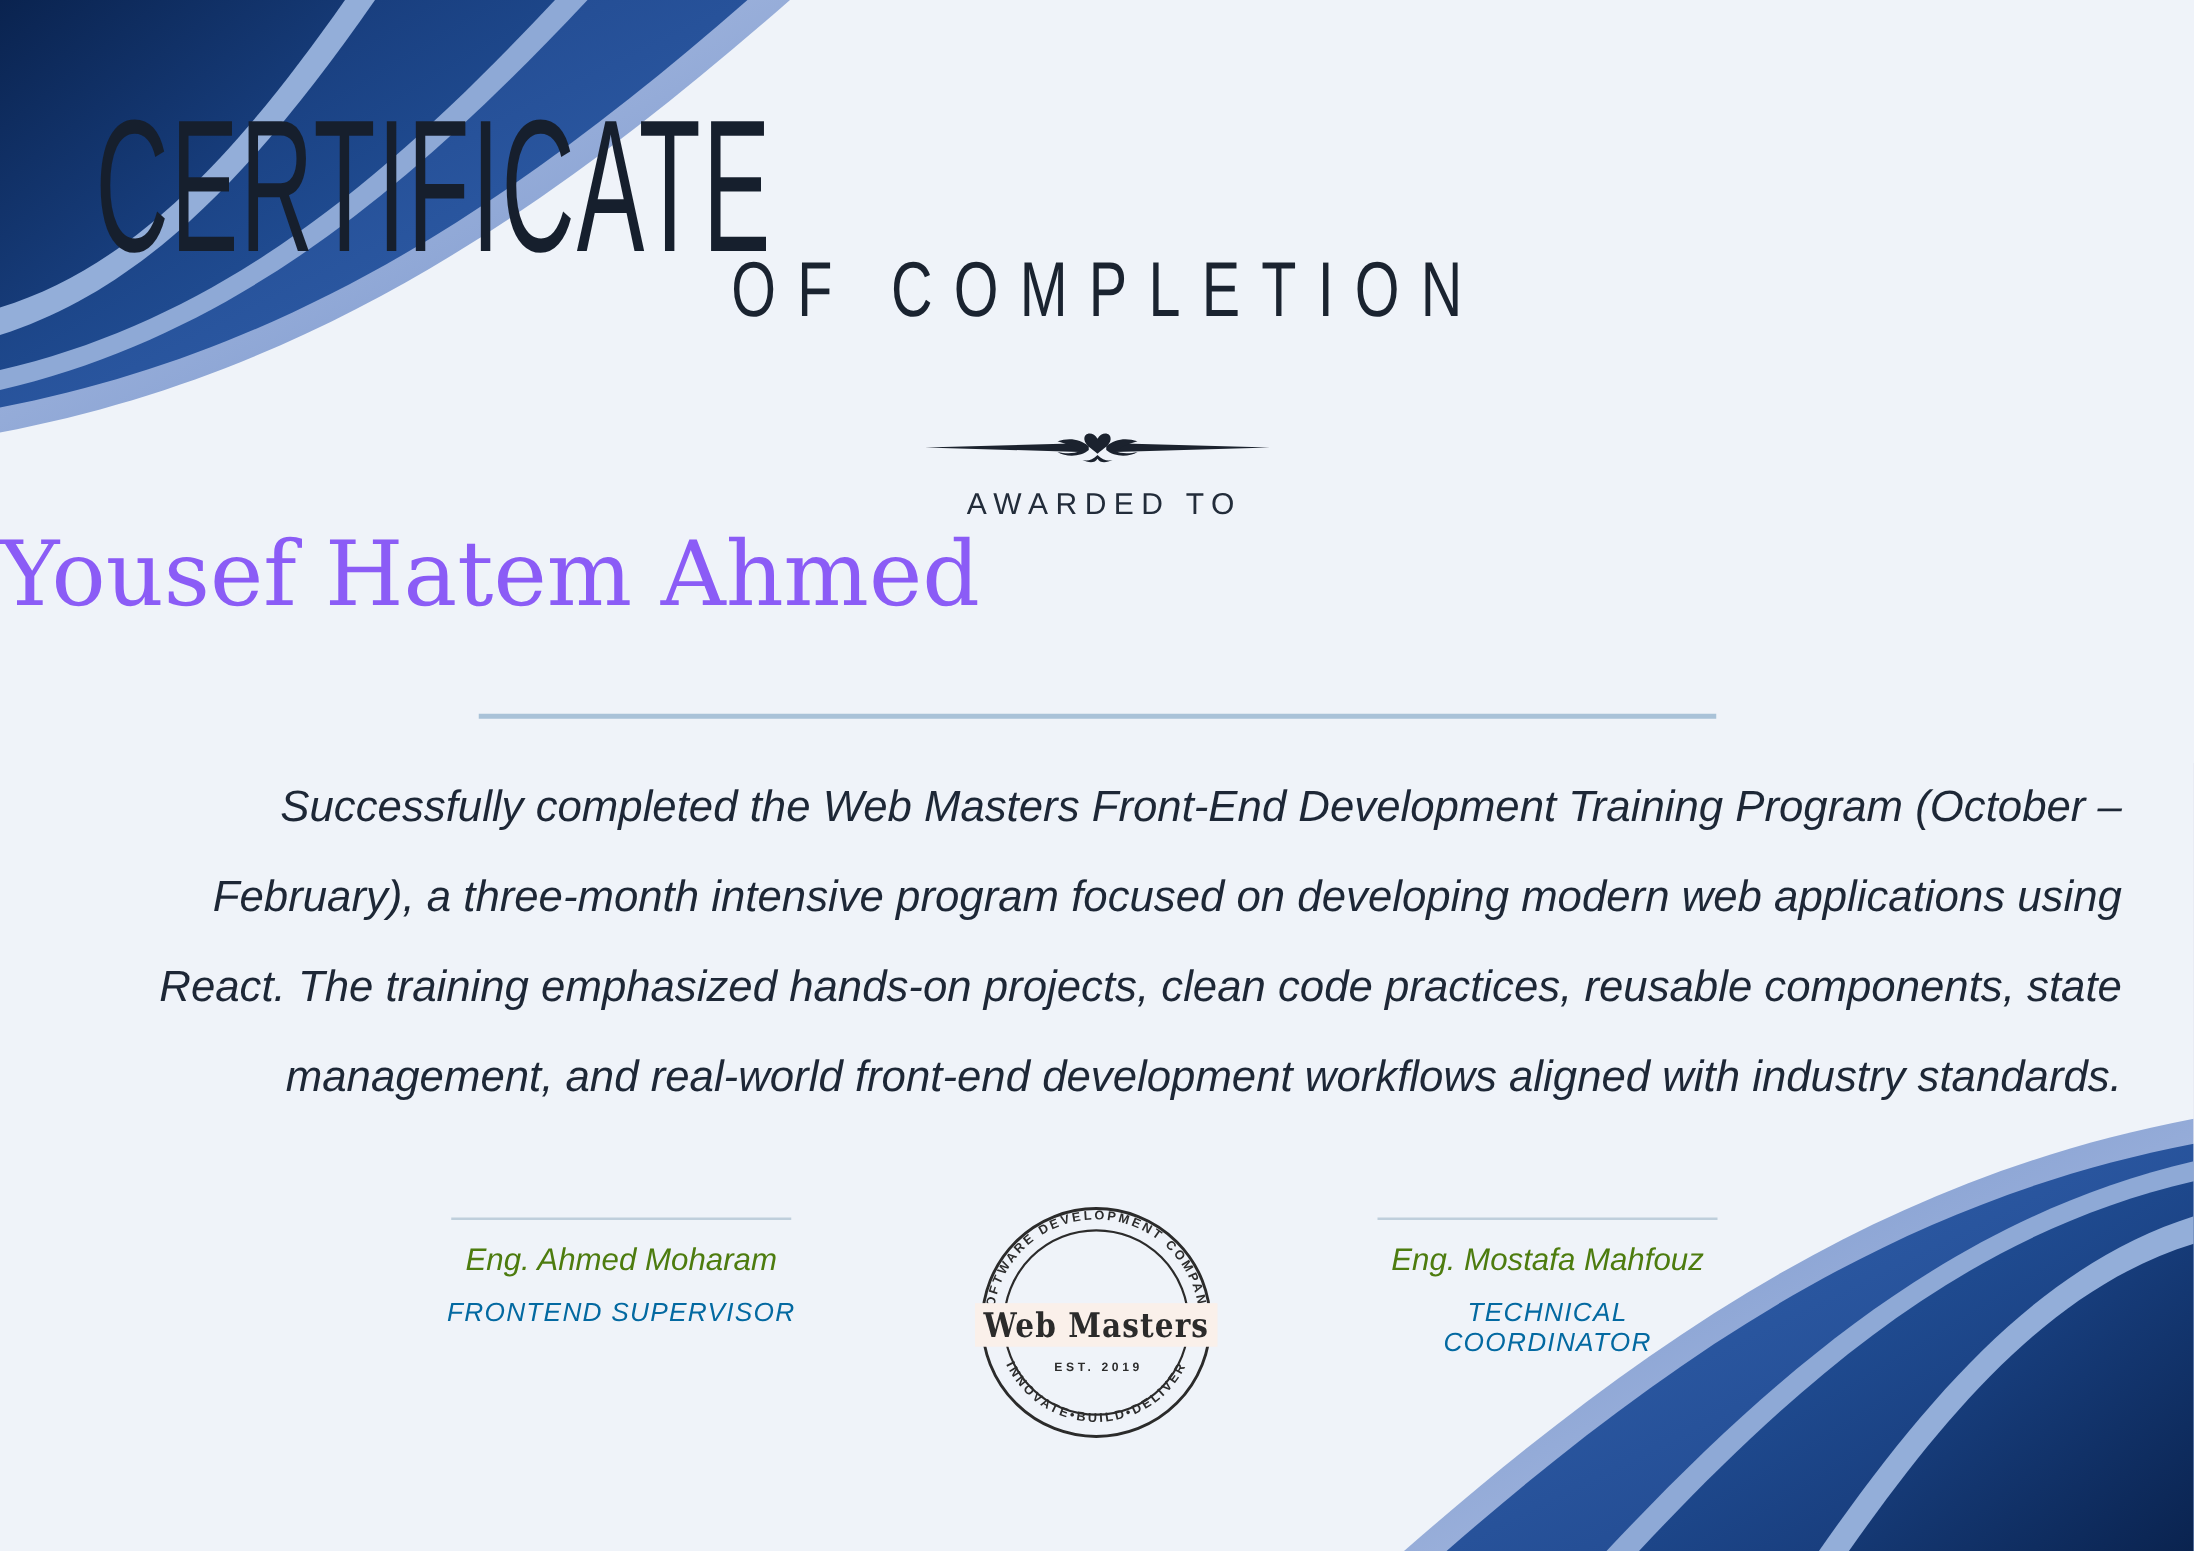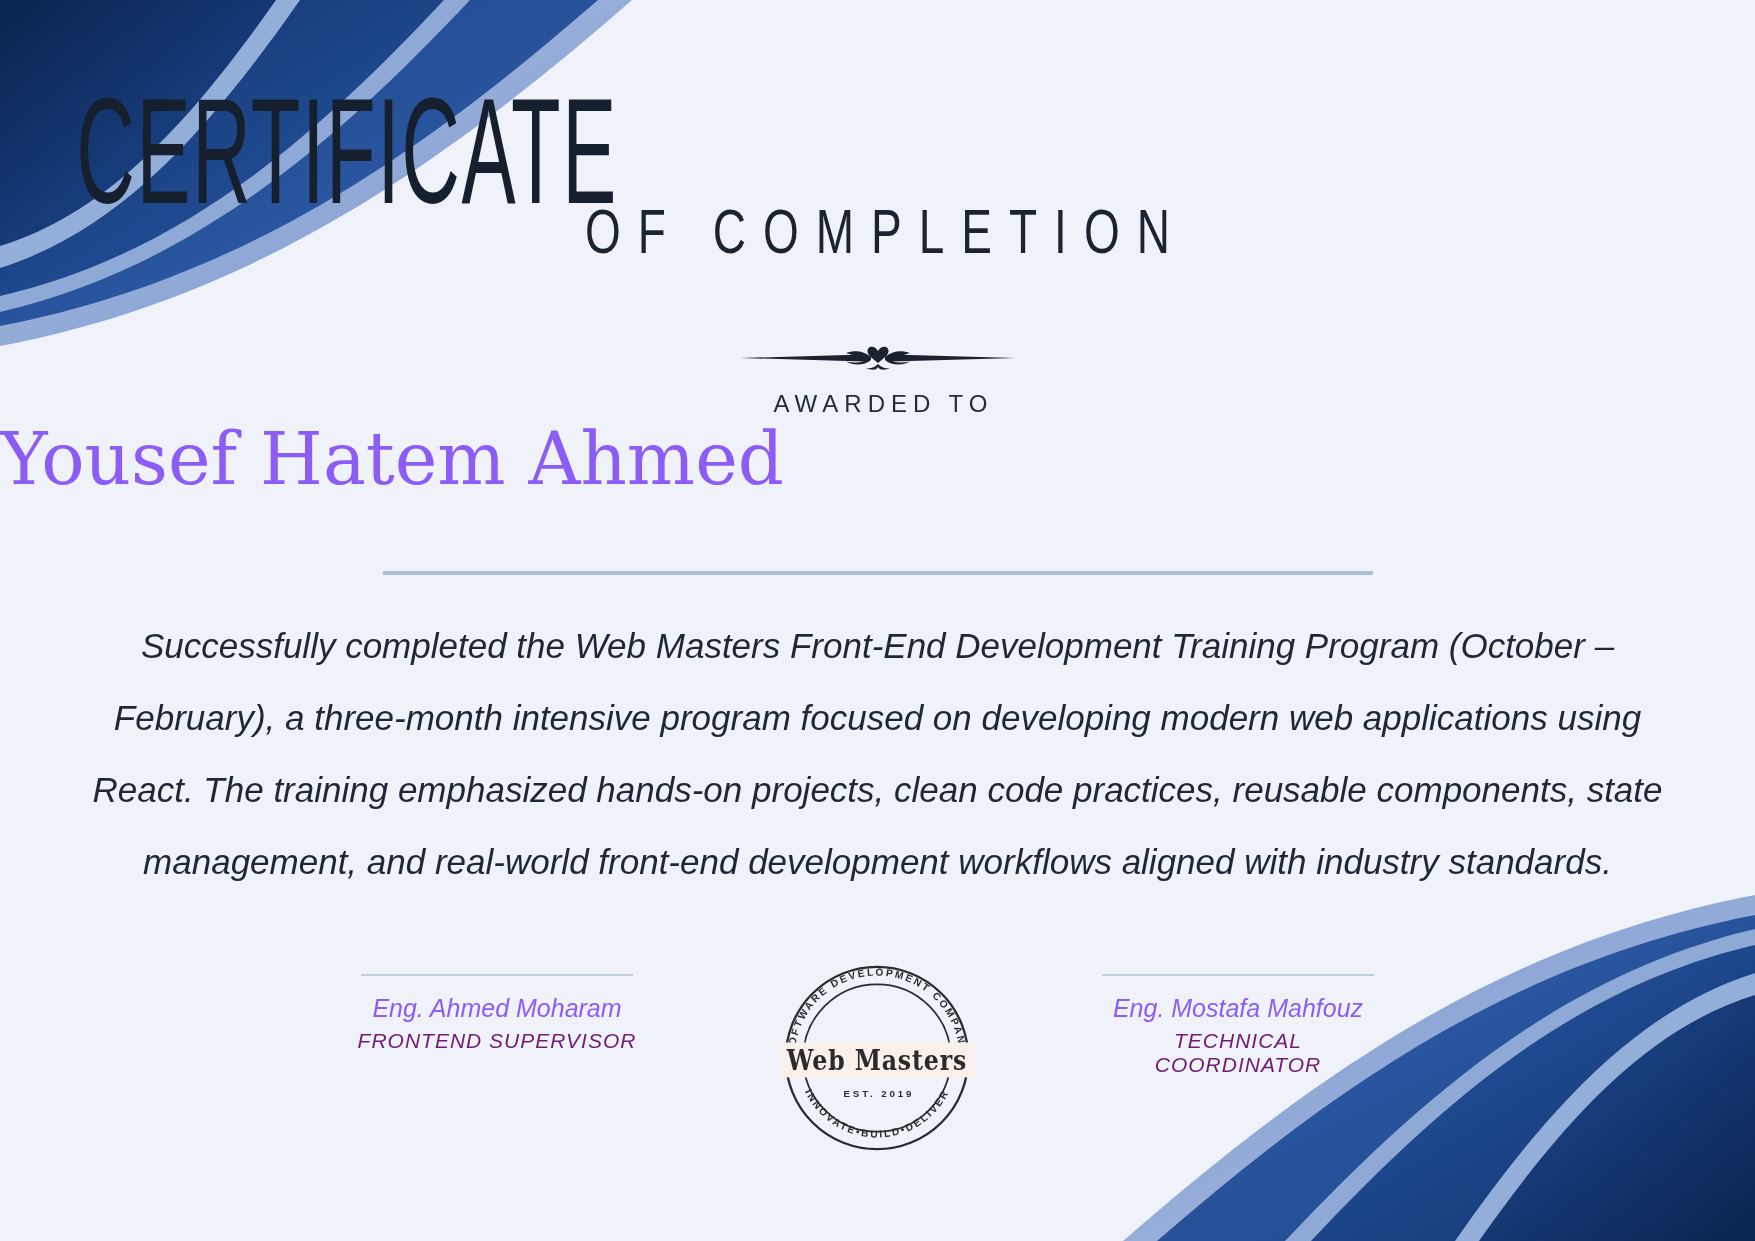--- a/index.html
+++ b/index.html
@@ -34,27 +34,27 @@
     line-height:1.2; white-space:nowrap;
   }
   .name-underline{
     position:absolute; top:571px; left:50%; transform:translateX(-50%);
     width:990px; height:4px; background:#a9c2d8;
   }
   .body{
     position:absolute; top:610px; left:50%; transform:translateX(-50%);
     width:1640px; text-align:center; font-style:italic; font-size:35px; color:#1d2736;
   }
-  .body .line{height:72px; line-height:72px; white-space:nowrap;}
+  .body .line{height:72px; line-height:72px; white-space:nowrap;text-align:right;}
   .sig{position:absolute; width:280px; text-align:center;}
   .sig.left{left:357px; top:974px;}
   .sig.right{left:1098px; top:974px;}
   .sig-line{width:272px; height:2px; background:#bfcfdc; margin:0 auto;}
-  .sig-name{margin-top:18px; font-style:italic; font-size:25px; color:#8b5cf6;}
-  .sig-role{margin-top:6px; font-size:21px; letter-spacing:1px; color:#701a75; font-style:italic;}
+  .sig-name{margin-top:18px; font-style:italic; font-size:25px; color:#4d7c0f;}
+  .sig-role{margin-top:16px; font-size:21px; letter-spacing:1px; color:#0369a1; font-style:italic;}
   .seal{position:absolute; left:780px; top:961px; width:194px; height:194px;}
   .seal text{font-family:"Liberation Sans", sans-serif;}
   .seal .arc{font-size:10.5px; font-weight:700; letter-spacing:2.2px; fill:#2c2c2c;}
   .seal .company{font-family:"DejaVu Serif", serif; font-weight:700; font-size:28px; fill:#2b2b2b; letter-spacing:1px;}
   .seal .est{font-size:10px; font-weight:700; letter-spacing:3px; fill:#2c2c2c;}
 </style>
 </head>
 <body>
 
 <div class="cert">

